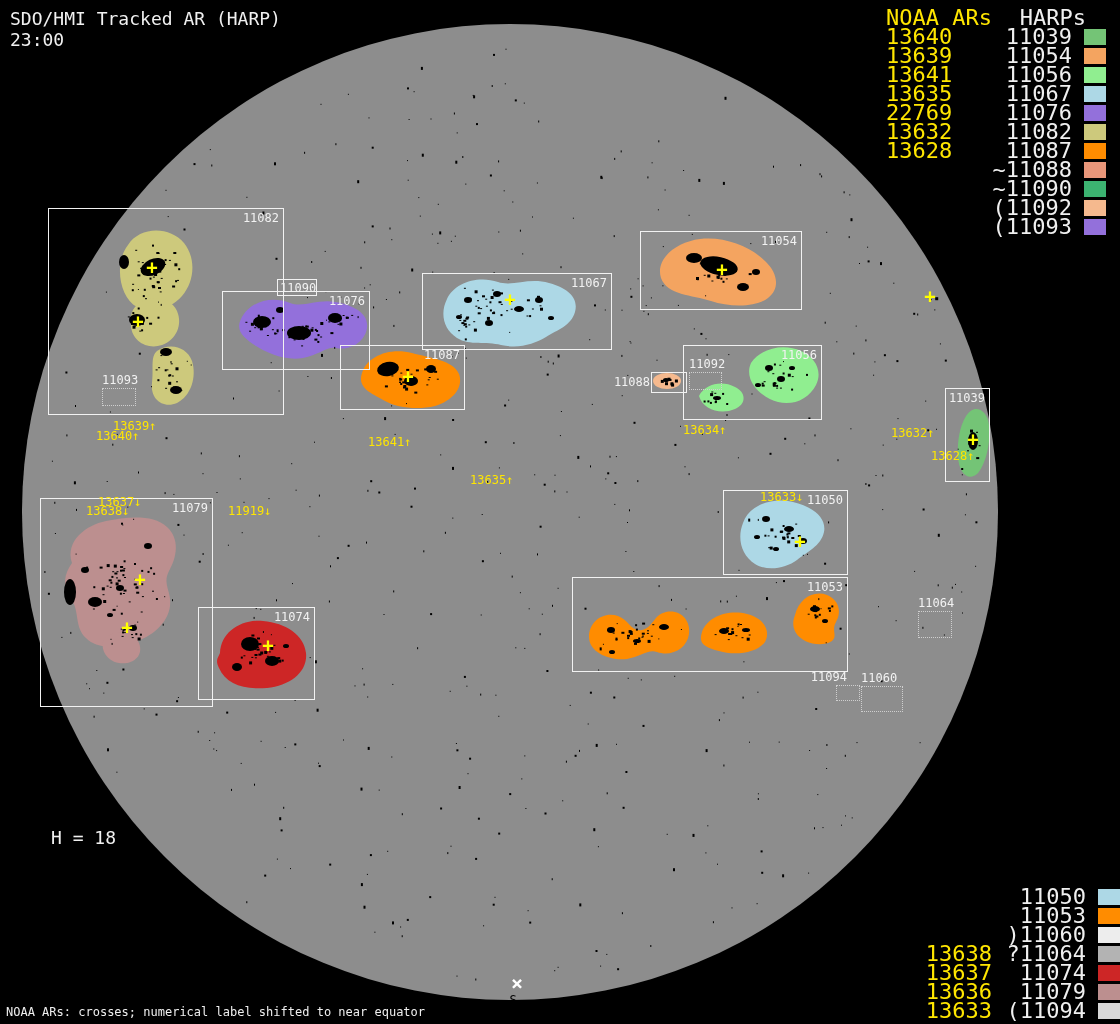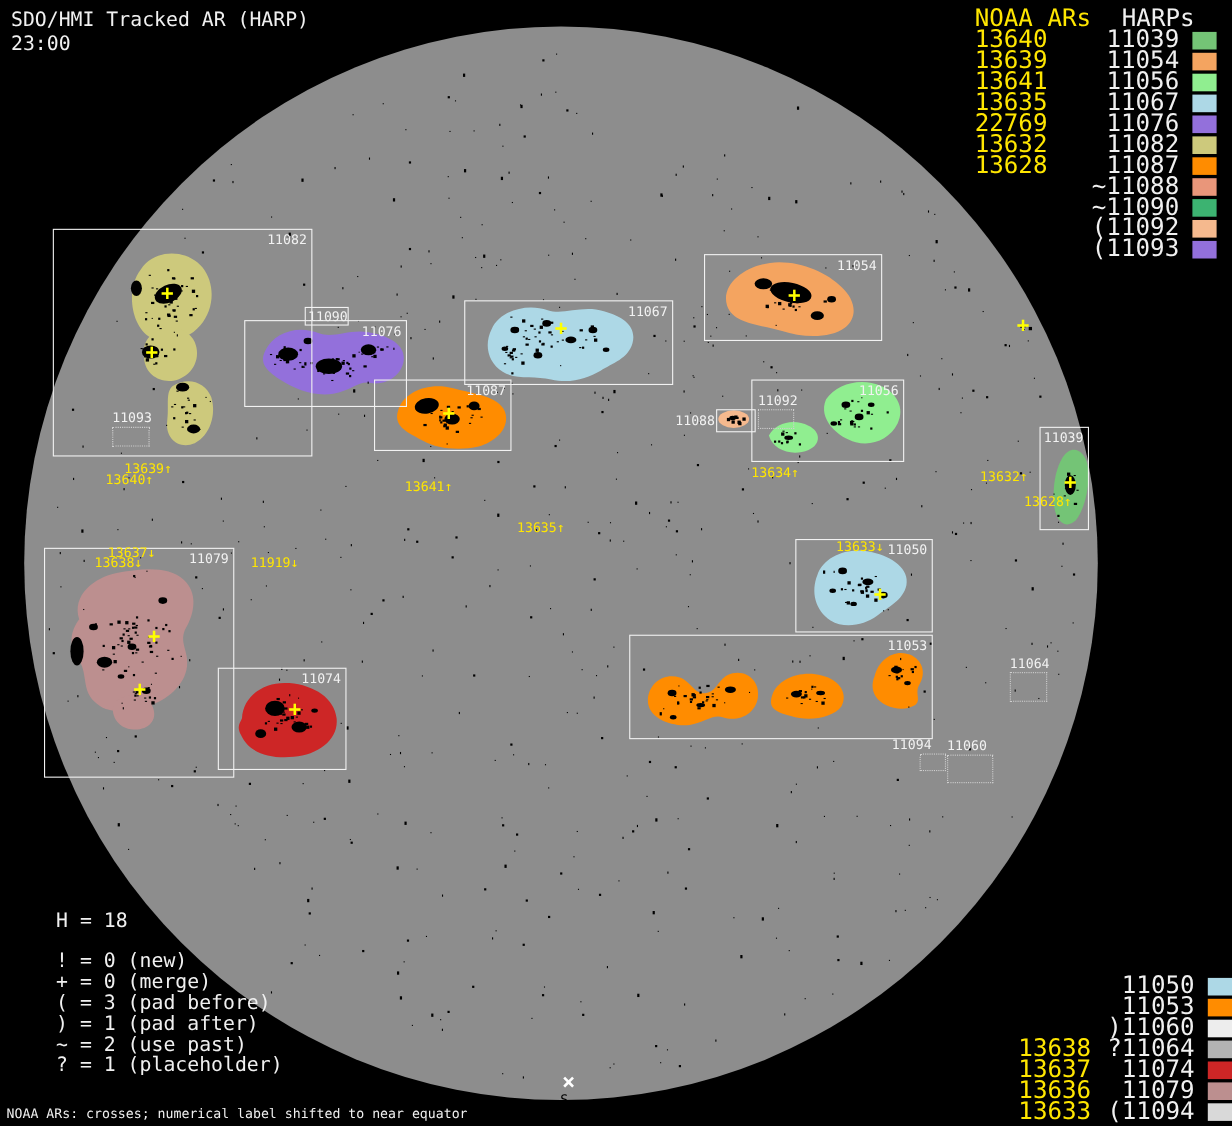--- a/index.html
+++ b/index.html
@@ -1274,28 +1274,20 @@
             <span class="col-harp">(11094</span>
             <span class="col-swatch">
               <span class="swatch" style="background: rgb(217, 217, 217);"></span>
             </span>
           </div>
         </div>
     </div>
 
     <div class="stats">
       <div>H = 18</div>
-      <div id="stats-lines">
-          <div class="stat-line">! = 0 (new)</div>
-          <div class="stat-line">+ = 0 (merge)</div>
-          <div class="stat-line">( = 3 (pad before)</div>
-          <div class="stat-line">) = 1 (pad after)</div>
-          <div class="stat-line">~ = 2 (use past)</div>
-          <div class="stat-line">? = 1 (placeholder)</div>
-        </div>
     </div>
 
     <div class="footnotes">
       <div>NOAA ARs: crosses; numerical label shifted to near equator</div>
     </div>
 
     <span class="south-x">×</span>
     <span class="south-s">S</span>
 
   <div class="harp-box" style="left: 48px; top: 208px; width: 236px; height: 207px;">

